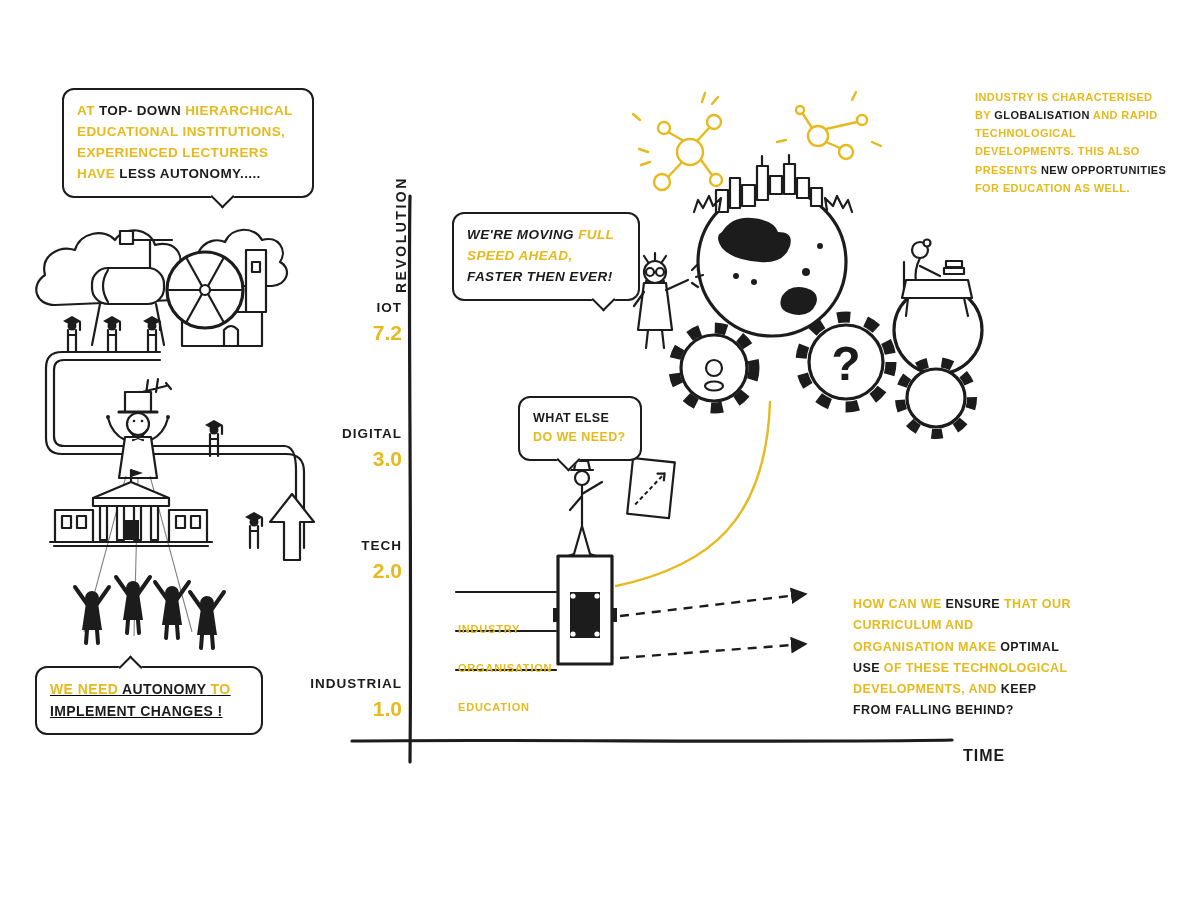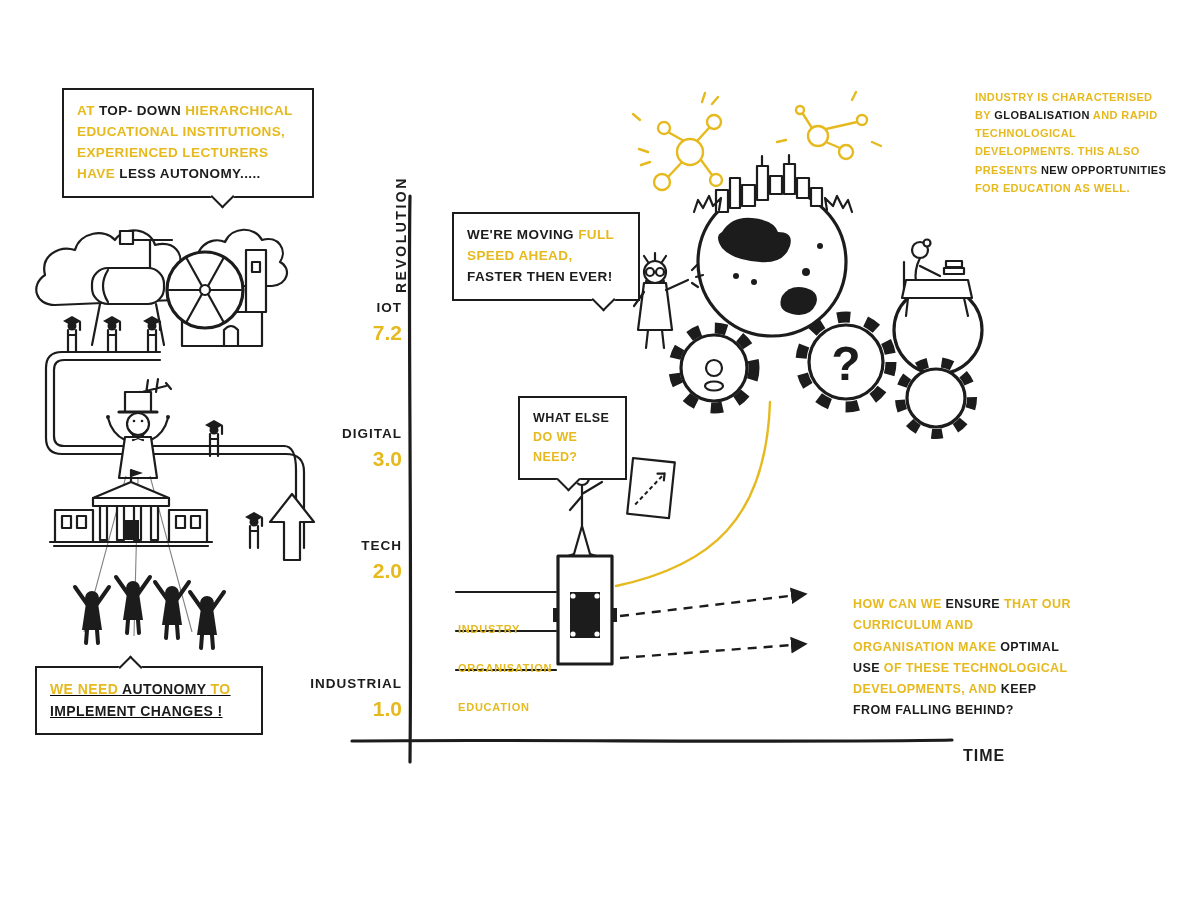--- a/index.html
+++ b/index.html
@@ -24,36 +24,36 @@
   .dash { stroke:var(--ink); stroke-width:2.4; fill:none; stroke-dasharray:9 7; }
   .qmark { font-family:"Liberation Sans",sans-serif; font-weight:700; font-size:48px; fill:var(--ink); }
 
   
   .txt { position:absolute; text-transform:uppercase; letter-spacing:.4px; }
   .seg-accent { color:var(--accent); }
   .seg-ink { color:var(--ink); }
 
   .bubble {
     position:absolute; background:#fff; border:2.5px solid var(--ink);
-    border-radius:0; padding:11px 13px; box-sizing:border-box;
+    border-radius:12px; padding:11px 13px; box-sizing:border-box;
     text-transform:uppercase; line-height:1.55; letter-spacing:.4px; z-index:3;
   }
   .bubble::after {
     content:""; position:absolute; width:15px; height:15px; background:#fff;
     transform:rotate(45deg);
   }
   .tail-b::after { bottom:-9.5px; border-right:2.5px solid var(--ink); border-bottom:2.5px solid var(--ink); }
   .tail-t::after { top:-9.5px; border-left:2.5px solid var(--ink); border-top:2.5px solid var(--ink); }
   .b-hier  { left:62px;  top:88px;  width:252px; font-size:13.5px; }
   .b-hier::after  { left:150px; }
   .b-auto  { left:35px;  top:666px; width:228px; font-size:14px;text-decoration:underline; }
   .b-auto::after  { left:85px; }
-  .b-speed { left:452px; top:212px; width:188px; font-size:13.5px; }
+  .b-speed { left:452px; top:212px; width:188px; font-size:13.5px;font-style:italic; }
   .b-speed::after { right:26px; }
-  .b-what  { left:518px; top:396px; width:109px; font-size:12.5px; }
+  .b-what  { left:518px; top:396px; width:124px; font-size:12.5px; }
   .b-what::after  { left:40px; }
 
   .note-industry { left:975px; top:88px;  width:192px; font-size:11px;   line-height:1.65; }
   .note-question { left:853px; top:562px; width:218px; font-size:12.5px; line-height:1.7;margin-top:32px; }
 
   .ylabel { left:393px; top:293px; transform:rotate(-90deg); transform-origin:0 0;
             font-size:14px; letter-spacing:2.5px; color:var(--ink); }
   .xlabel { left:963px; top:747px; font-size:16px; letter-spacing:1px; color:var(--ink); }
 
   .lvl-name { position:absolute; width:110px; text-align:right; font-size:13.5px;

